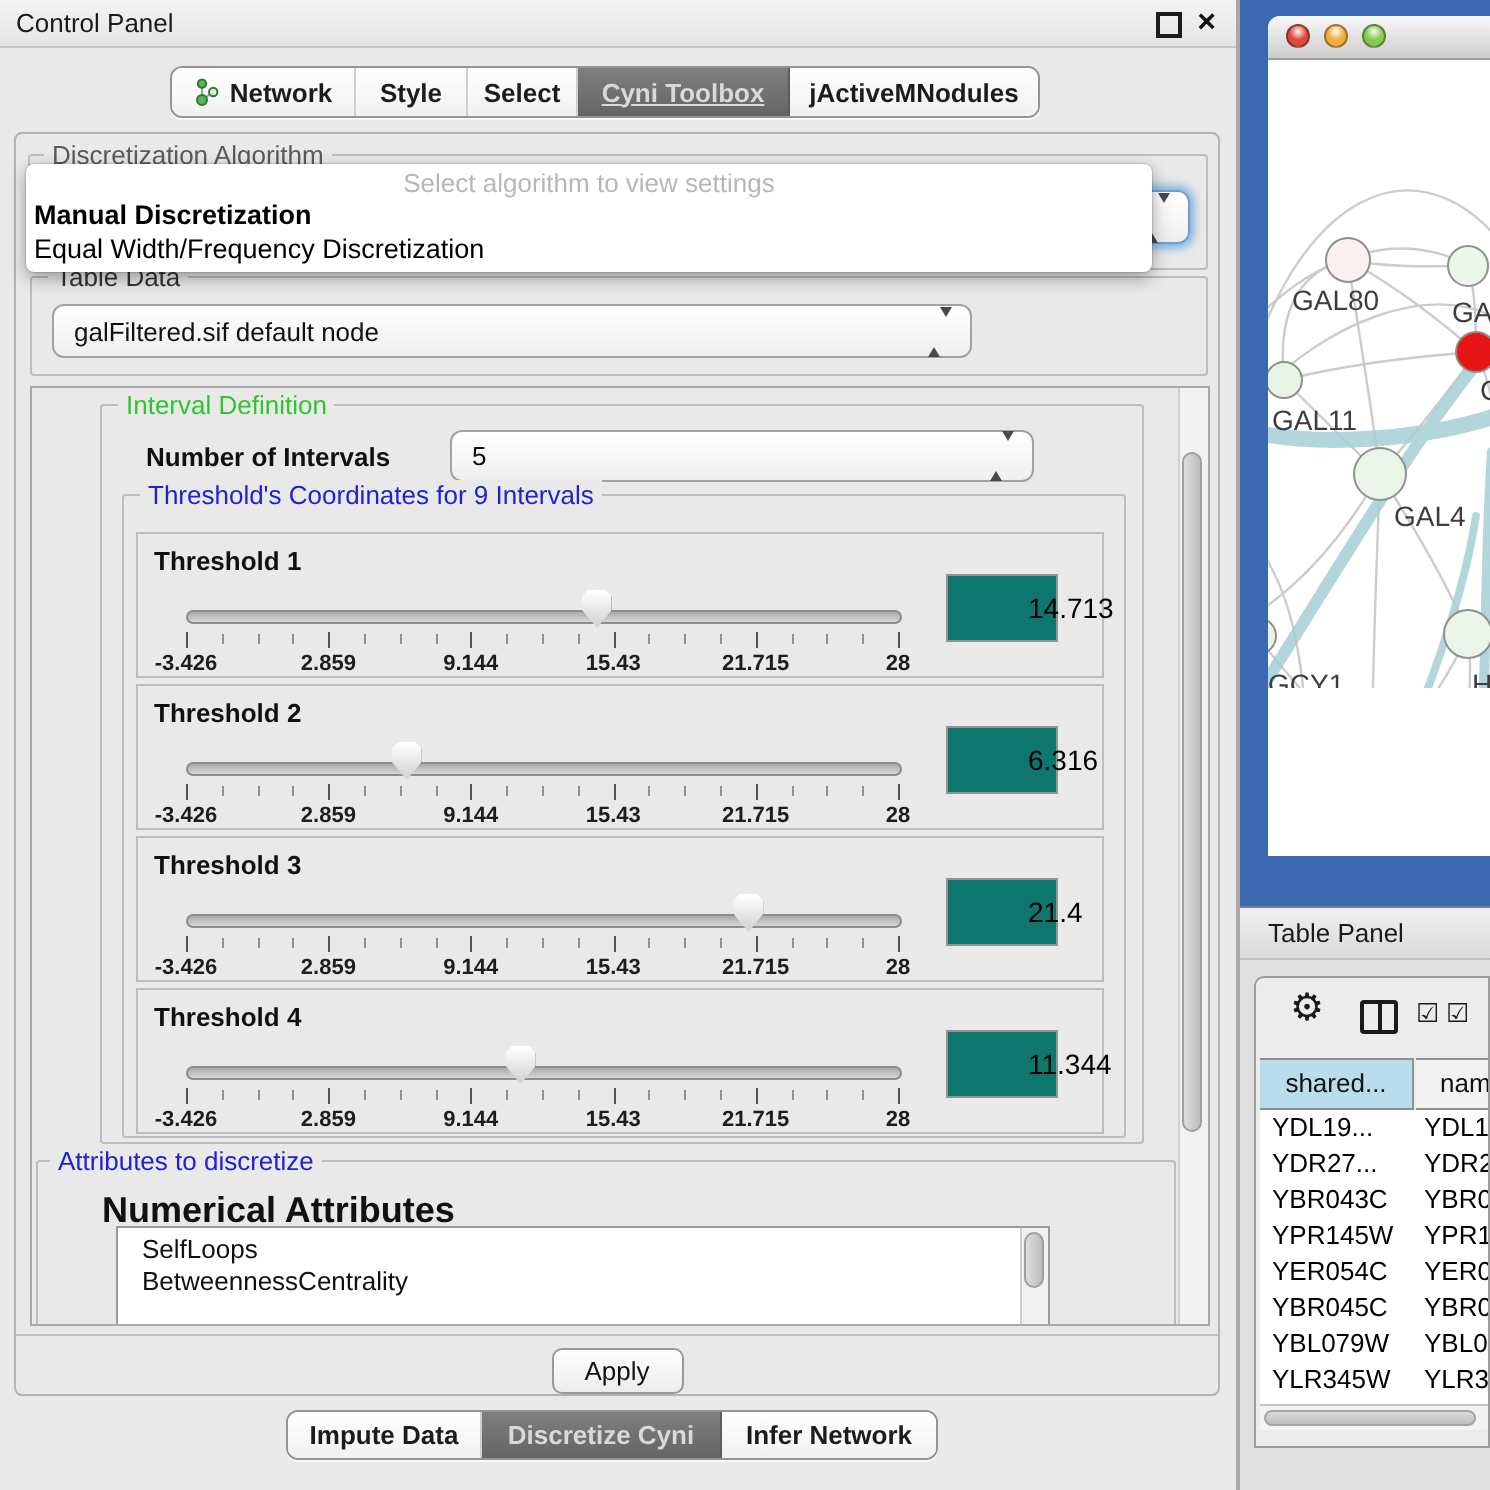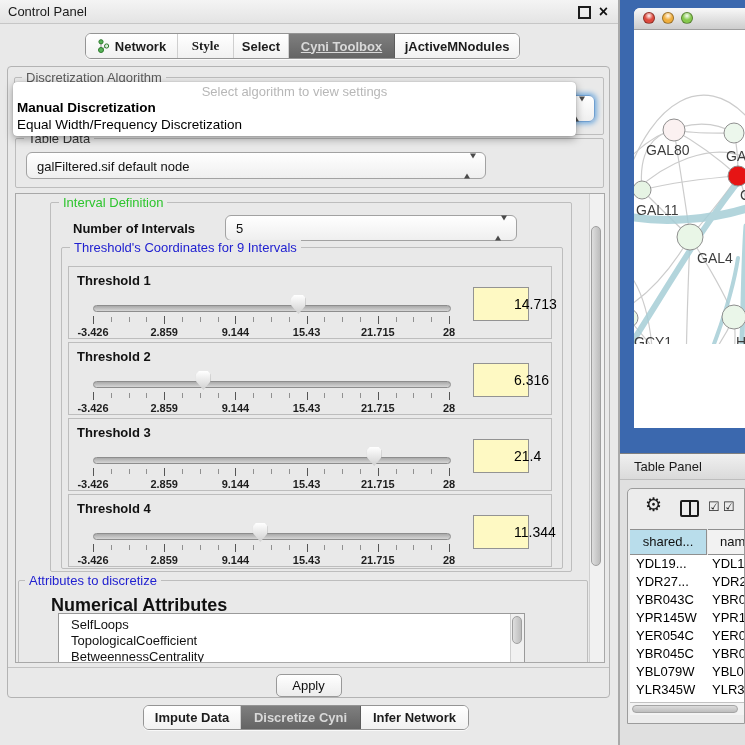--- a/index.html
+++ b/index.html
@@ -65,21 +65,21 @@
     border-radius:4px; background:linear-gradient(#a9a9a9,#d6d6d6); }
   .thumb { position:absolute; top:2px; width:15px; height:19px; transform:translateX(-50%);
     background:linear-gradient(#ffffff,#d0d0d0);
     clip-path:polygon(20% 0%, 80% 0%, 100% 18%, 100% 52%, 50% 100%, 0% 52%, 0% 18%);
     filter:drop-shadow(0 0 1px #6f6f6f); z-index:2; }
   .ticks { position:absolute; left:0; top:23px; width:100%; height:9px; }
   .ticks .tick { position:absolute; top:1px; width:1px; height:5px; background:#909090; }
   .ticks .tick.major { top:0; height:8px; background:#555; }
   .tick-labels { position:absolute; left:0; top:33px; width:100%; height:12px; }
   .tick-labels span { position:absolute; transform:translateX(-50%); font-size:11px; font-weight:bold; color:#1d1d1d; white-space:nowrap; }
-  .valbox { position:absolute; left:404px; top:20px; width:56px; height:34px; background:#fef9c3;
+  .valbox { position:absolute; left:404px; top:20px; width:56px; height:34px; background:#0f766e;
     border:1px solid #939393; box-sizing:border-box; font-size:14px; color:#000; text-align:right;
     line-height:32px; padding-right:6px;padding-left:40px; }
 
   
   .attrlist { position:absolute; background:#fff; border:1px solid #9a9a9a; box-sizing:border-box; overflow:hidden; }
   .attrlist .li { font-size:13px; color:#111; line-height:16px; padding-left:12px; white-space:nowrap; }
 
   
   .pushbtn { position:absolute; background:linear-gradient(#ffffff,#ececec); border:1px solid #999;
     border-radius:5px; font-size:13px; color:#111; text-align:center; box-sizing:border-box; }
@@ -141,21 +141,21 @@
       <div class="item" style="width:92px;">
         <svg width="13" height="14" viewBox="0 0 13 14">
           <line x1="4" y1="3" x2="4" y2="11" stroke="#9a9a9a" stroke-width="1"></line>
           <line x1="4" y1="11" x2="9.5" y2="7" stroke="#9a9a9a" stroke-width="1"></line>
           <circle cx="4" cy="2.8" r="2.1" fill="#59b459" stroke="#2d7a2d"></circle>
           <circle cx="4" cy="11" r="2.5" fill="#59b459" stroke="#2d7a2d"></circle>
           <circle cx="9.6" cy="7" r="2.1" fill="#d9eed9" stroke="#2d7a2d"></circle>
         </svg>
         <span>Network</span>
       </div>
-      <div class="item" style="width:56px;font-family:Liberation Serif, serif;">
+      <div class="item" style="width:56px;">
         <span>Style</span>
       </div>
       <div class="item" style="width:55px;">
         <span>Select</span>
       </div>
       <div class="item sel" style="width:106px;text-decoration:underline;">
         <span>Cyni Toolbox</span>
       </div>
       <div class="item" style="width:124px;align-items:center;">
         <span>jActiveMNodules</span>
@@ -358,21 +358,20 @@
               <div class="valbox">11.344</div>
             </div>
           </div>
         </div>
 
         <div class="groupbox" style="left:2px; top:386px; width:570px; height:110px;">
           <div class="grouplabel bluelabel" style="left:6px; top:-8px;">Attributes to discretize</div>
           <div style="position:absolute; left:32px; top:14px; font-size:18px; font-weight:bold; color:#111;">Numerical Attributes</div>
           <div class="attrlist" style="left:39px; top:32px; width:467px; height:70px;">
             <div class="li" style="padding-top:3px;">SelfLoops</div>
-            <div class="li">TopologicalCoefficient</div>
             <div class="li">BetweennessCentrality</div>
             <div class="vsb" style="width:13px;">
               <div class="vthumb" style="top:2px; height:28px;"></div>
             </div>
           </div>
         </div>
 
         <div class="vsb">
           <div class="vthumb" style="top:32px; height:340px;"></div>
         </div>

